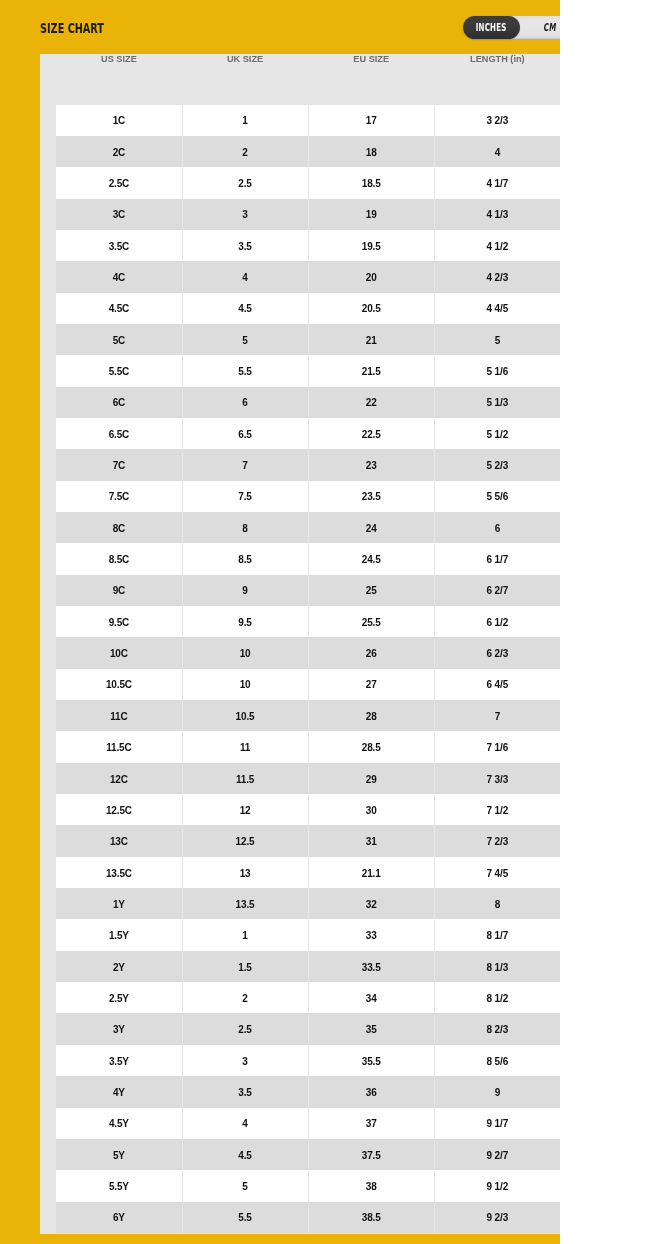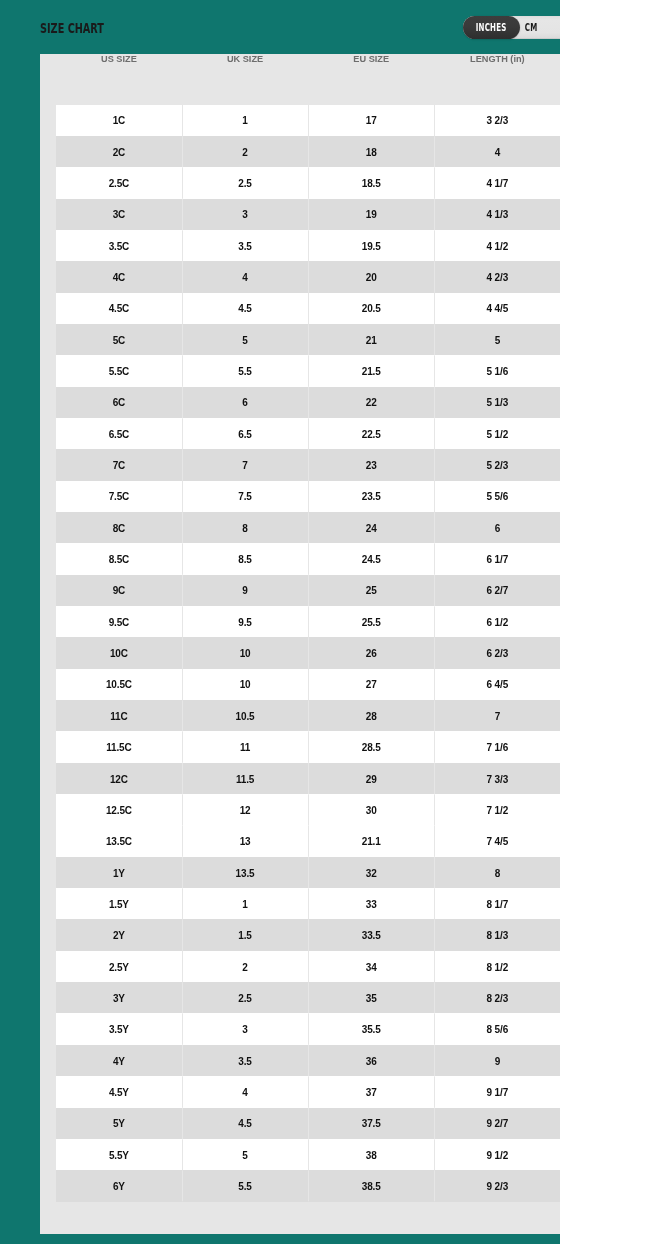--- a/index.html
+++ b/index.html
@@ -6,21 +6,21 @@
   * { box-sizing: border-box; }
   html, body { margin:0; padding:0; }
   body {
     width: 656px; height: 1244px;
     background: #ffffff;
     font-family: "Liberation Sans", sans-serif;
     overflow: hidden;
   }
   .page {
     position: relative; width: 560px; height: 1244px;
-    overflow: hidden; background:#0f766e;
+    overflow: hidden; background:#eab308;
     will-change: transform;   
   }
 
   
   .chart-title {
     position:absolute; left:39.8px; top:19.8px;
     font-family: "DejaVu Sans Condensed", "Liberation Sans", sans-serif;
     font-weight: 700; font-size: 14.2px; color:#1a1a1a;
     line-height: 16px; margin:0; white-space:nowrap;
     transform: scaleX(0.76); transform-origin: left center;
@@ -37,21 +37,21 @@
     font-family: "DejaVu Sans Condensed", "Liberation Sans", sans-serif;
     font-weight:700; font-size:11.2px; line-height:23px; cursor:pointer;
   }
   .unit-opt > span { display:inline-block; transform:scaleX(0.70); letter-spacing:0.35px; }
   .unit-opt.is-on {
     left:0; width:57.3px;
     background:linear-gradient(180deg,#3d3d3d 0%,#3a3a3a 45%,#2e2e2e 100%);
     color:#ffffff; border-radius:11.5px;
     box-shadow: 0 0.5px 1.5px rgba(0,0,0,0.25);
   }
-  .unit-opt.is-off { left:40px; width:55.8px; color:#1a1a1a; }
+  .unit-opt.is-off { left:59px; width:55.8px; color:#1a1a1a;font-style:italic; }
 
   
   .size-table {
     position:absolute; left:40px; top:54px; width:535.3px; height:1179.7px;
     background:#e6e6e6;
     padding: 0 14.9px 0 15.85px;
     overflow:hidden;
   }
   .table-head { display:flex; height:50.5px; }
   .col-head {
@@ -227,20 +227,26 @@
           <div class="table-cell">11.5</div>
           <div class="table-cell">29</div>
           <div class="table-cell">7 3/3</div>
         </div>
         <div class="table-row is-odd">
           <div class="table-cell">12.5C</div>
           <div class="table-cell">12</div>
           <div class="table-cell">30</div>
           <div class="table-cell">7 1/2</div>
         </div>
+        <div class="table-row is-even">
+          <div class="table-cell">13C</div>
+          <div class="table-cell">12.5</div>
+          <div class="table-cell">31</div>
+          <div class="table-cell">7 2/3</div>
+        </div>
         <div class="table-row is-odd">
           <div class="table-cell">13.5C</div>
           <div class="table-cell">13</div>
           <div class="table-cell">21.1</div>
           <div class="table-cell">7 4/5</div>
         </div>
         <div class="table-row is-even">
           <div class="table-cell">1Y</div>
           <div class="table-cell">13.5</div>
           <div class="table-cell">32</div>

